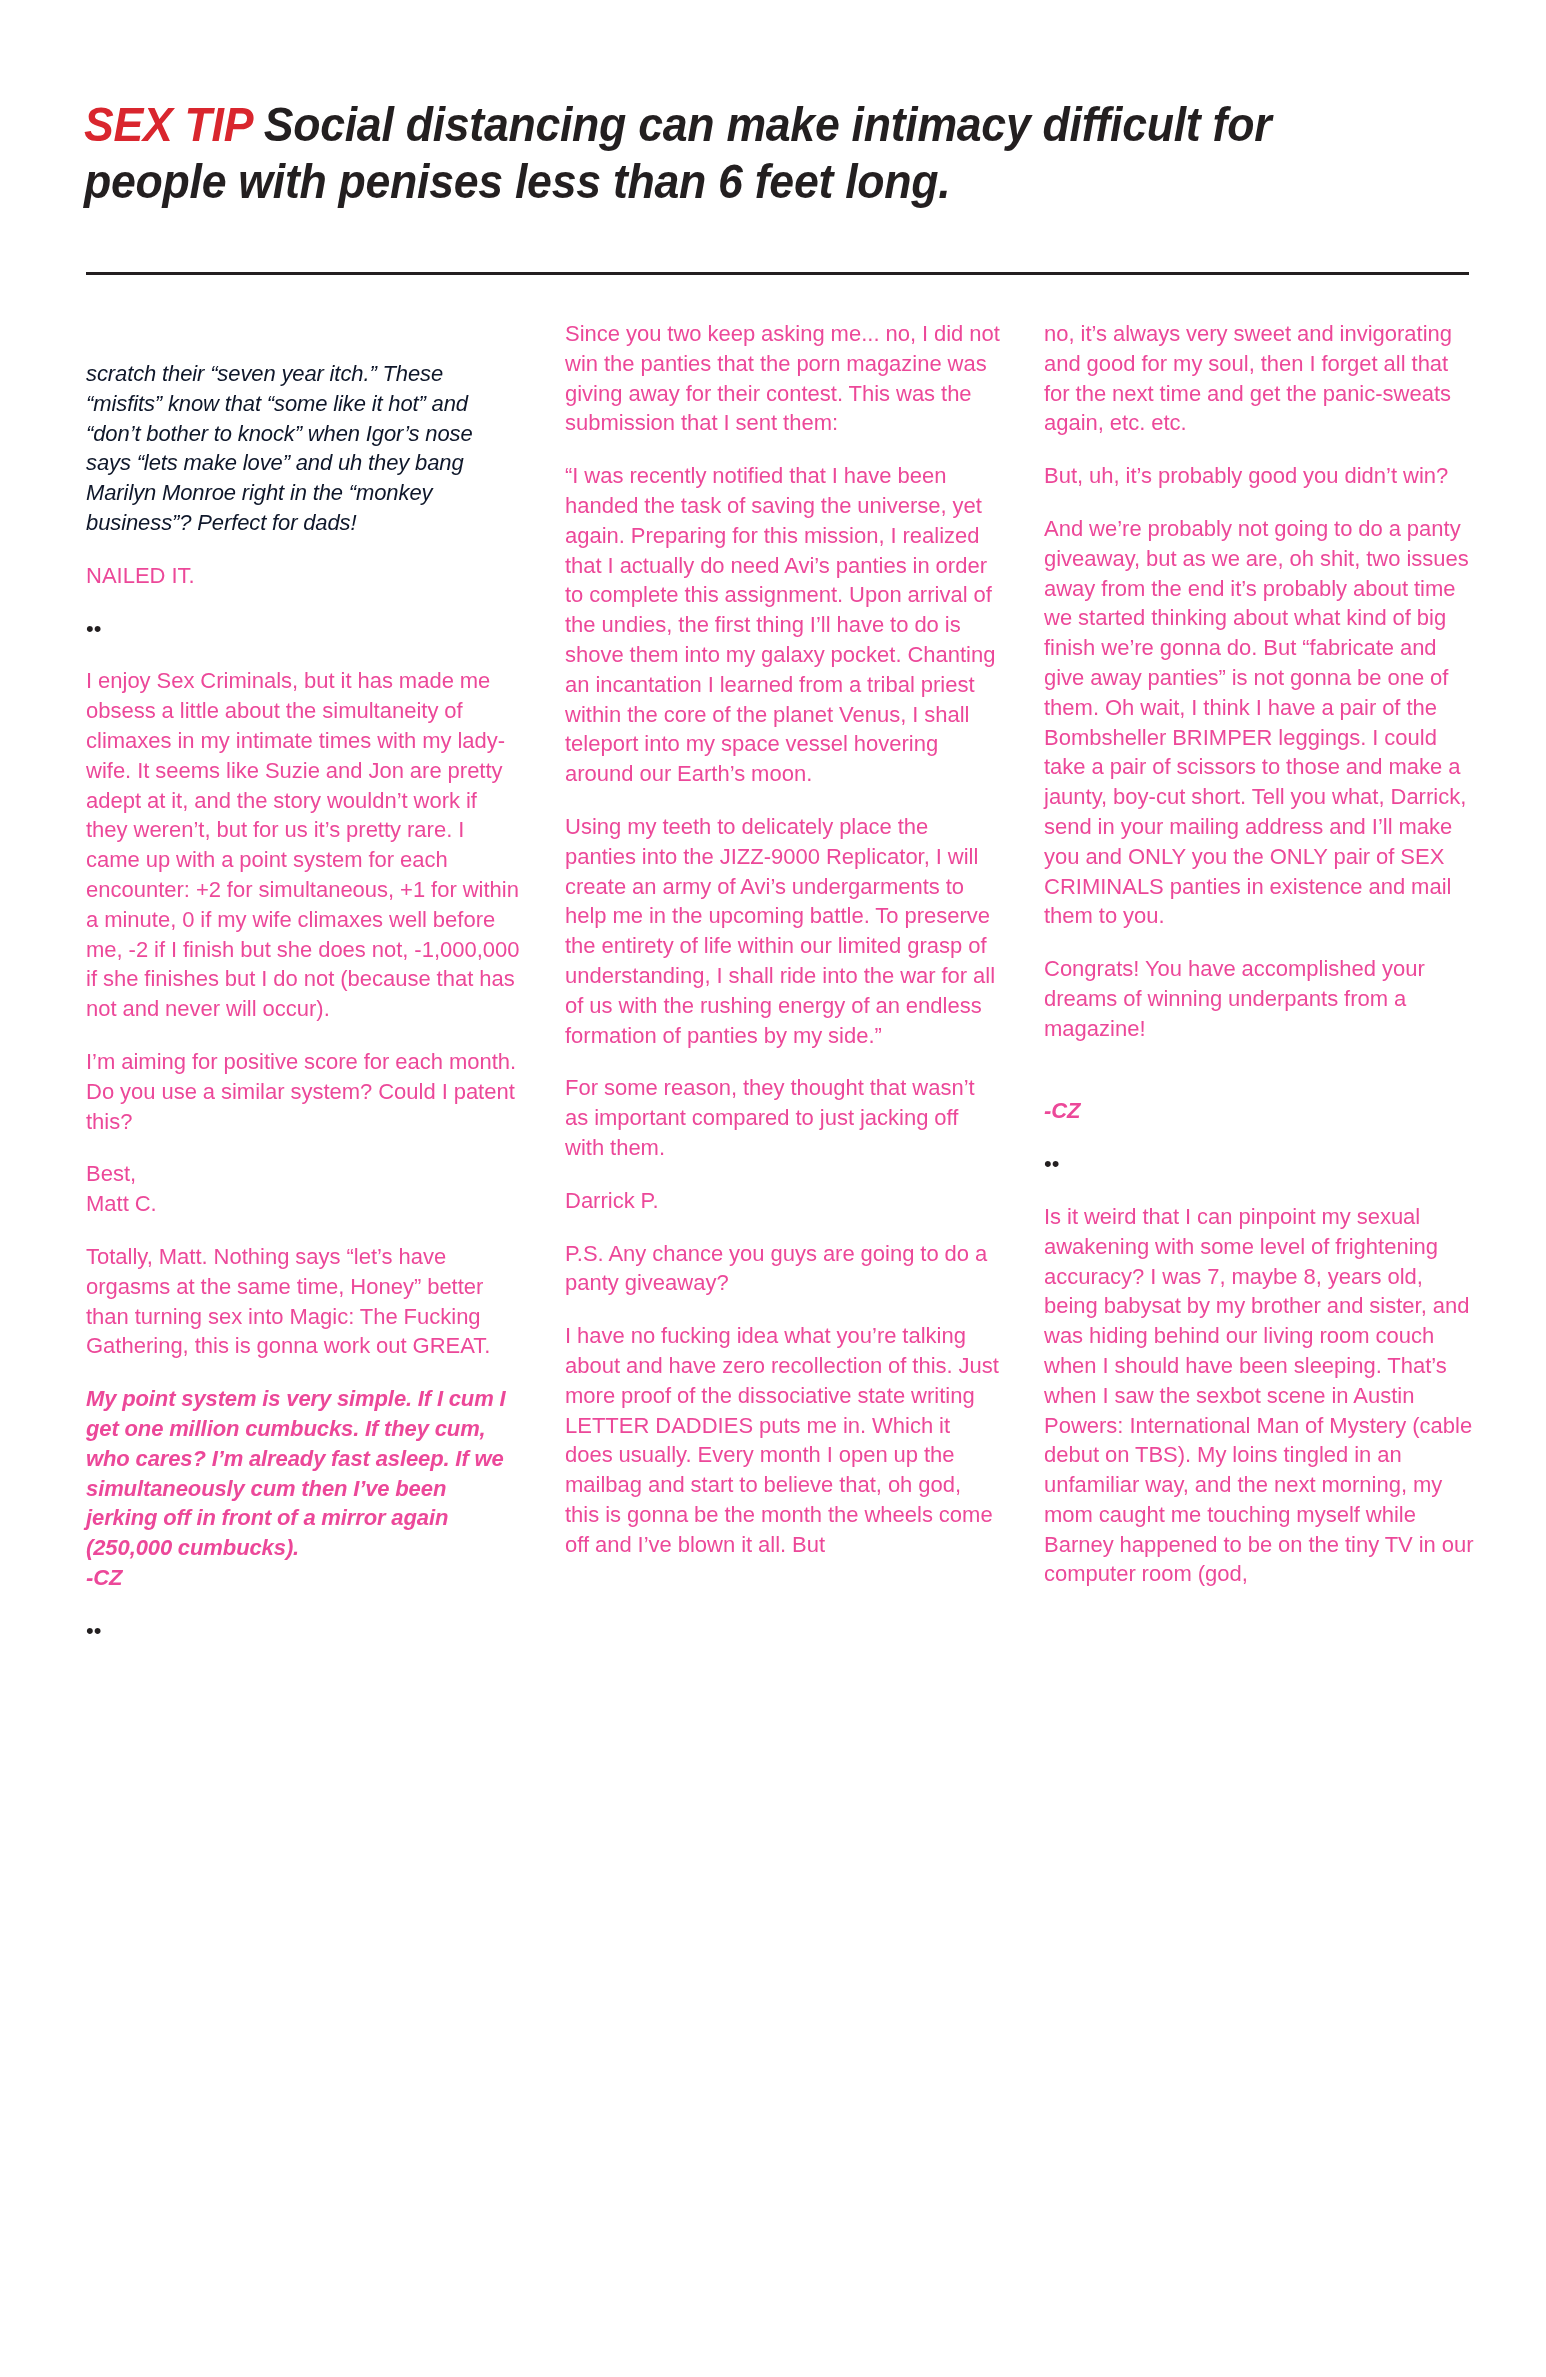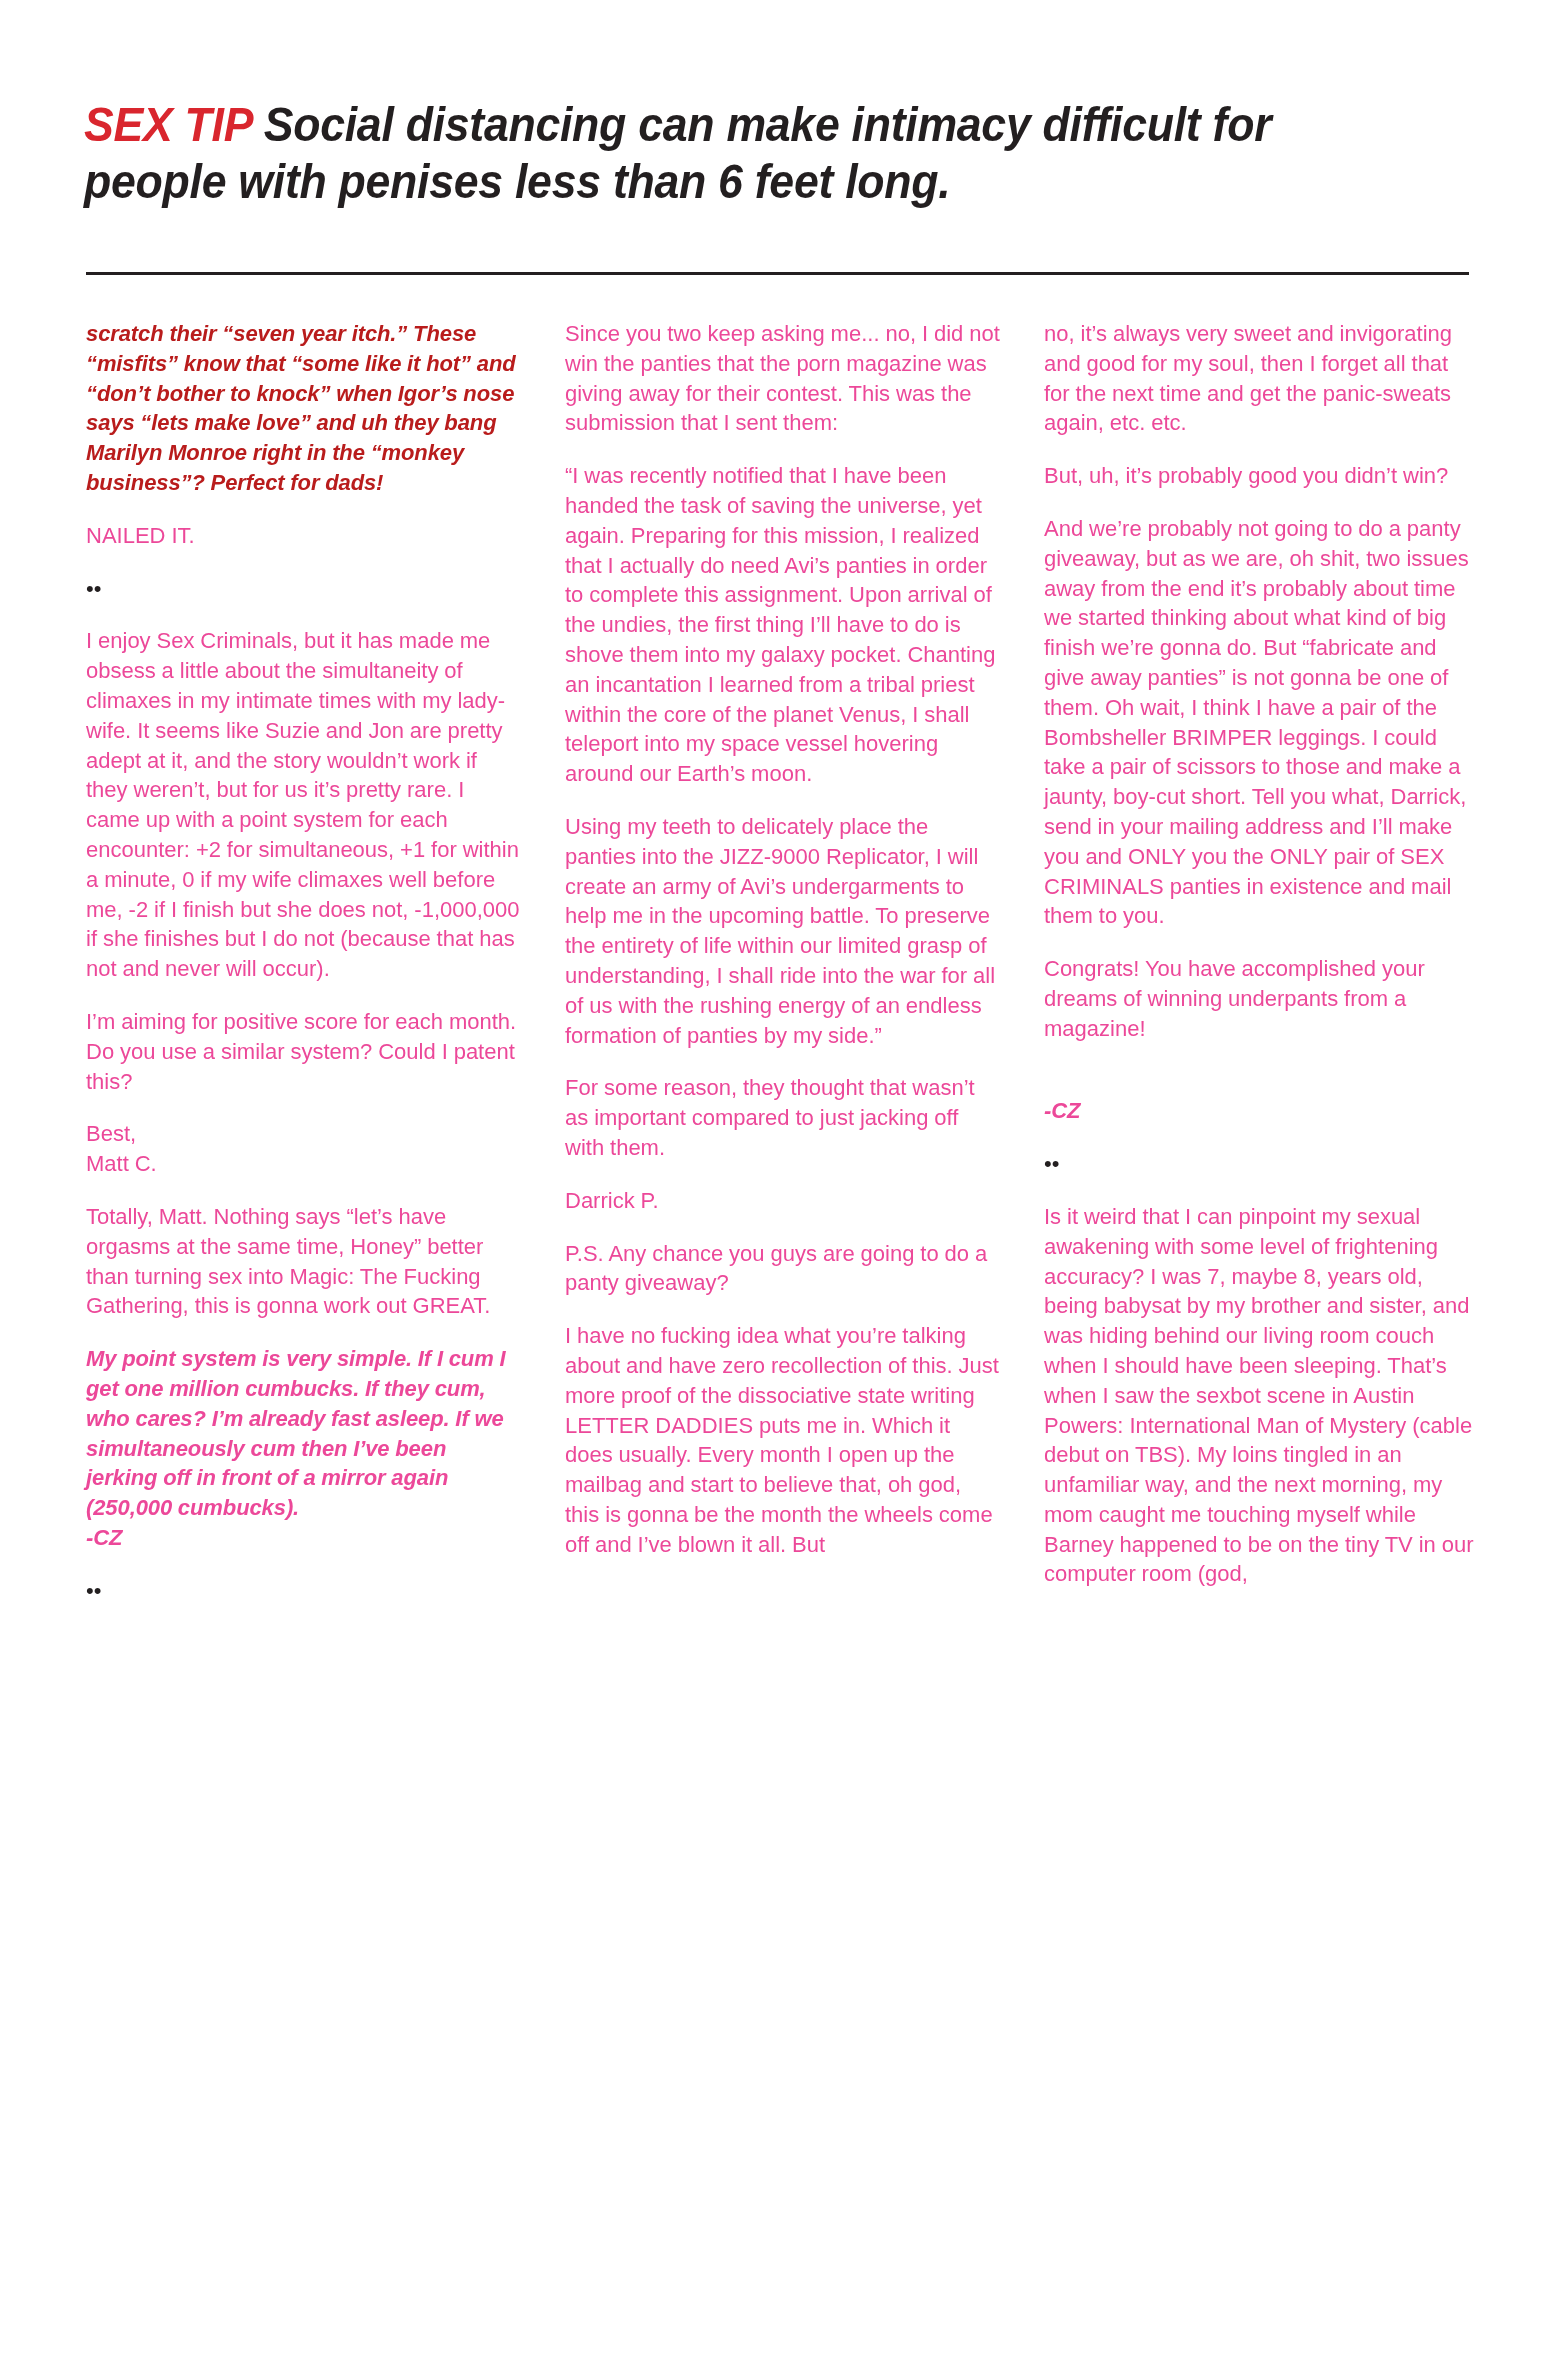--- a/index.html
+++ b/index.html
@@ -77,21 +77,21 @@
     font-size: 22px;
     line-height: 1.355;
     color: #ec4899;
     word-spacing: -0.2px;
   }
   p:last-child { margin-bottom: 6px; }
 
   p.body       { font-weight: normal; font-style: normal; }
   p.bold       { font-weight: normal;   font-style: normal; }
   p.bolditalic { font-weight: bold;   font-style: italic; letter-spacing: -0.1px; }
-  p.grayitalic { font-weight: bold;   font-style: italic; color: #b91c1c; letter-spacing: -0.1px; }
+  p.grayitalic { font-weight: normal;   font-style: italic; color: #0f172a; letter-spacing: -0.1px; margin-top: 40px; }
 
   .bullet {
     margin: 0 0 23px 0;
     font-size: 22px;
     line-height: 1.355;
     color: #231f20;
   }
   .bullet::before {
     content: "•";
     display: inline-block;

